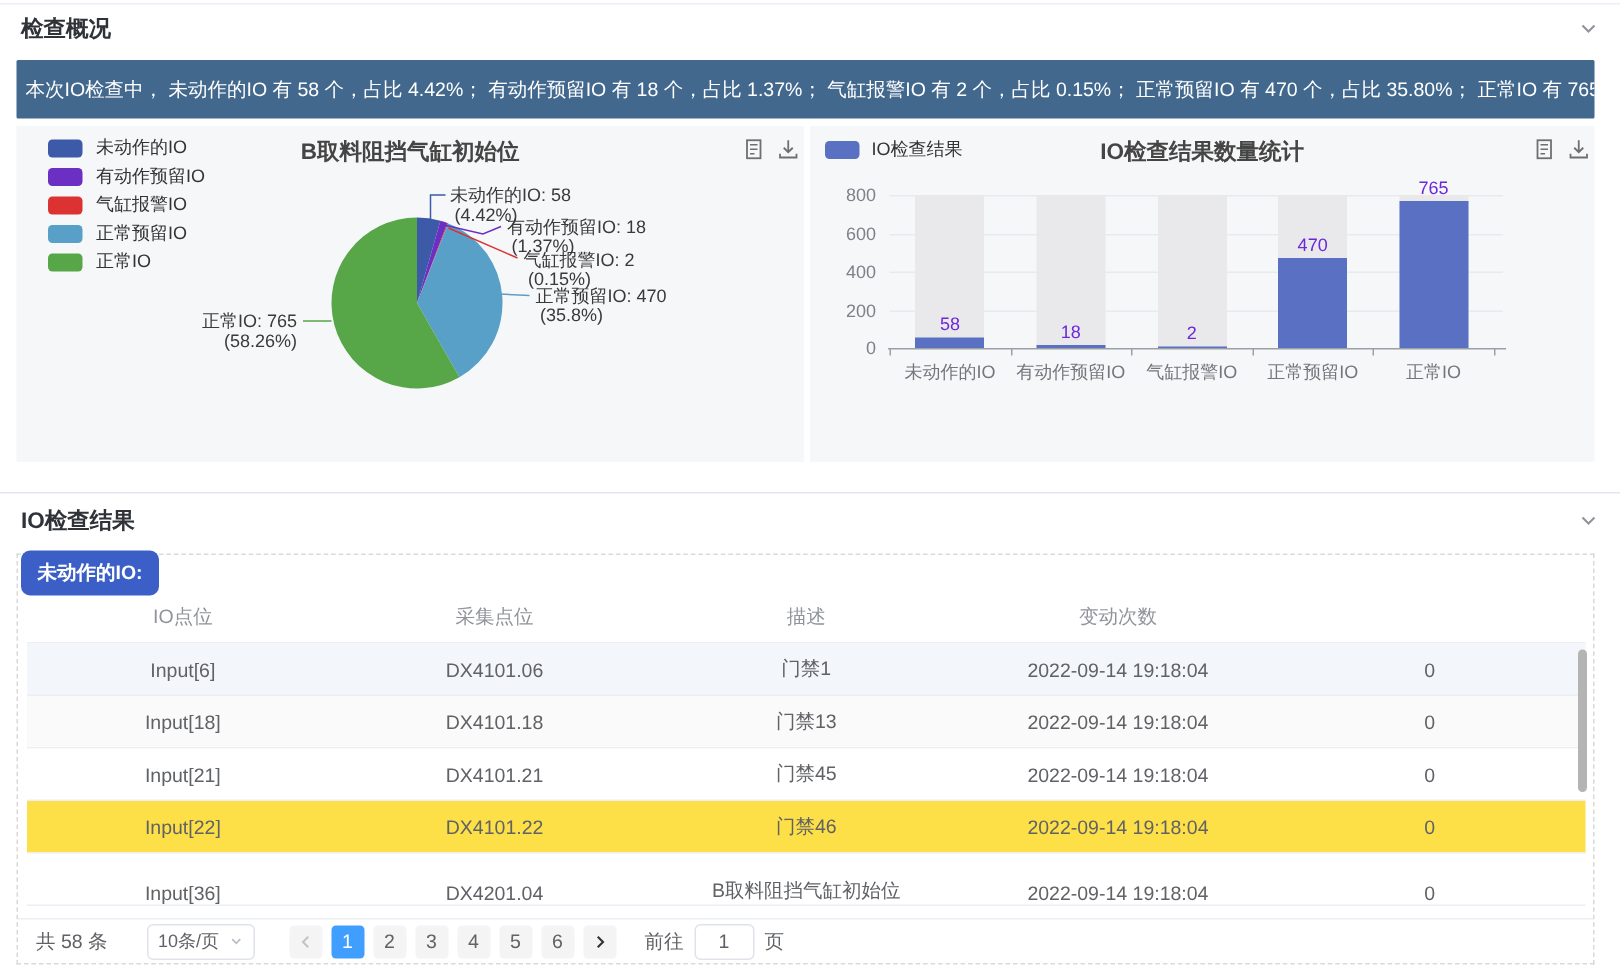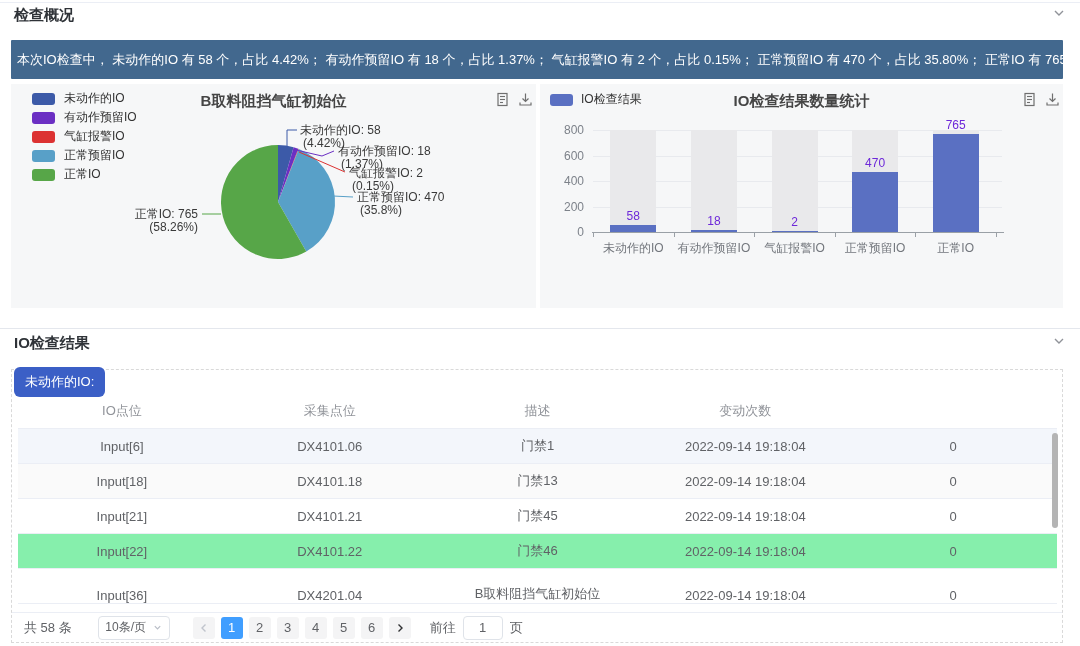--- a/index.html
+++ b/index.html
@@ -6,21 +6,21 @@
   html,body { margin:0; padding:0; }
   body {
     width:1080px; height:646px; background:#fff; overflow:hidden;
     font-family:"Liberation Sans","DejaVu Sans",sans-serif; color:#303133;
   }
   .page { position:relative; width:1080px; height:646px; }
   .top-rule { position:absolute; top:2px; left:0; right:0; border-top:1px solid #ebeef5; }
 
   
   .collapse-header { position:absolute; left:14px; right:14px; height:26px;
-    display:flex; align-items:flex-start; justify-content:space-between; }
+    display:flex; align-items:center; justify-content:space-between; }
   .collapse-title { font-size:15px; font-weight:bold; color:#2f3338; }
   .chev { width:14px; height:14px; }
 
   
   .banner { position:absolute; left:11px; top:40px; width:1052px; height:39px;
     color:#fff; font-size:13px; line-height:39px; padding:0 6px; white-space:nowrap;
     overflow:hidden; border-radius:1px; }
 
   
   .card { position:absolute; top:84px; height:224px; background:#f6f7f8; }
@@ -52,21 +52,21 @@
   .bar-value { position:absolute; font-size:12px; color:#6d28d9; text-align:center; }
   .xlabel { position:absolute; font-size:12px; color:#73777d; text-align:center; }
 
   
   .section-divider { position:absolute; top:328px; left:0; right:0; border-top:1px solid #e4e7ed; }
 
   
   .results-box { position:absolute; left:11px; top:369px; width:1052px; height:274px;
     border:1px dashed #d9d9d9; background:#fff; }
   .badge { position:absolute; left:14px; top:367px; z-index:3; color:#fff;
-    font-size:13px; font-weight:normal; padding:6px 11px; border-radius:6px; }
+    font-size:13px; font-weight:bold; padding:6px 11px; border-radius:6px; }
 
   .io-table { position:absolute; left:6px; right:5px; top:24px; }
   .thead { height:35px; display:flex; align-items:center; border-bottom:1px solid #ebeef5;
     background:#fff; }
   .th { width:20%; text-align:center; font-size:13px; color:#909399; font-weight:normal; }
   .trow { height:35px; display:flex; align-items:center; border-bottom:1px solid #ebeef5; }
   .td { width:20%; text-align:center; font-size:13px; color:#606266; }
 
   .vscroll { position:absolute; right:4px; top:63px; width:6px; height:95px;
     background:#b4b4b4; border-radius:3px; z-index:2; }
@@ -254,21 +254,21 @@
             <div class="td">2022-09-14 19:18:04</div>
             <div class="td">0</div>
           </div>
           <div class="trow" style="background: rgb(255, 255, 255);">
             <div class="td">Input[21]</div>
             <div class="td">DX4101.21</div>
             <div class="td">门禁45</div>
             <div class="td">2022-09-14 19:18:04</div>
             <div class="td">0</div>
           </div>
-          <div class="trow" style="background: #86efac; justify-content: flex-end;">
+          <div class="trow" style="background: #fde047; justify-content: flex-end;">
             <div class="td">Input[22]</div>
             <div class="td">DX4101.22</div>
             <div class="td">门禁46</div>
             <div class="td">2022-09-14 19:18:04</div>
             <div class="td">0</div>
           </div>
           <div class="trow" style="background: rgb(255, 255, 255); align-items: flex-end;">
             <div class="td">Input[36]</div>
             <div class="td">DX4201.04</div>
             <div class="td">B取料阻挡气缸初始位</div>

